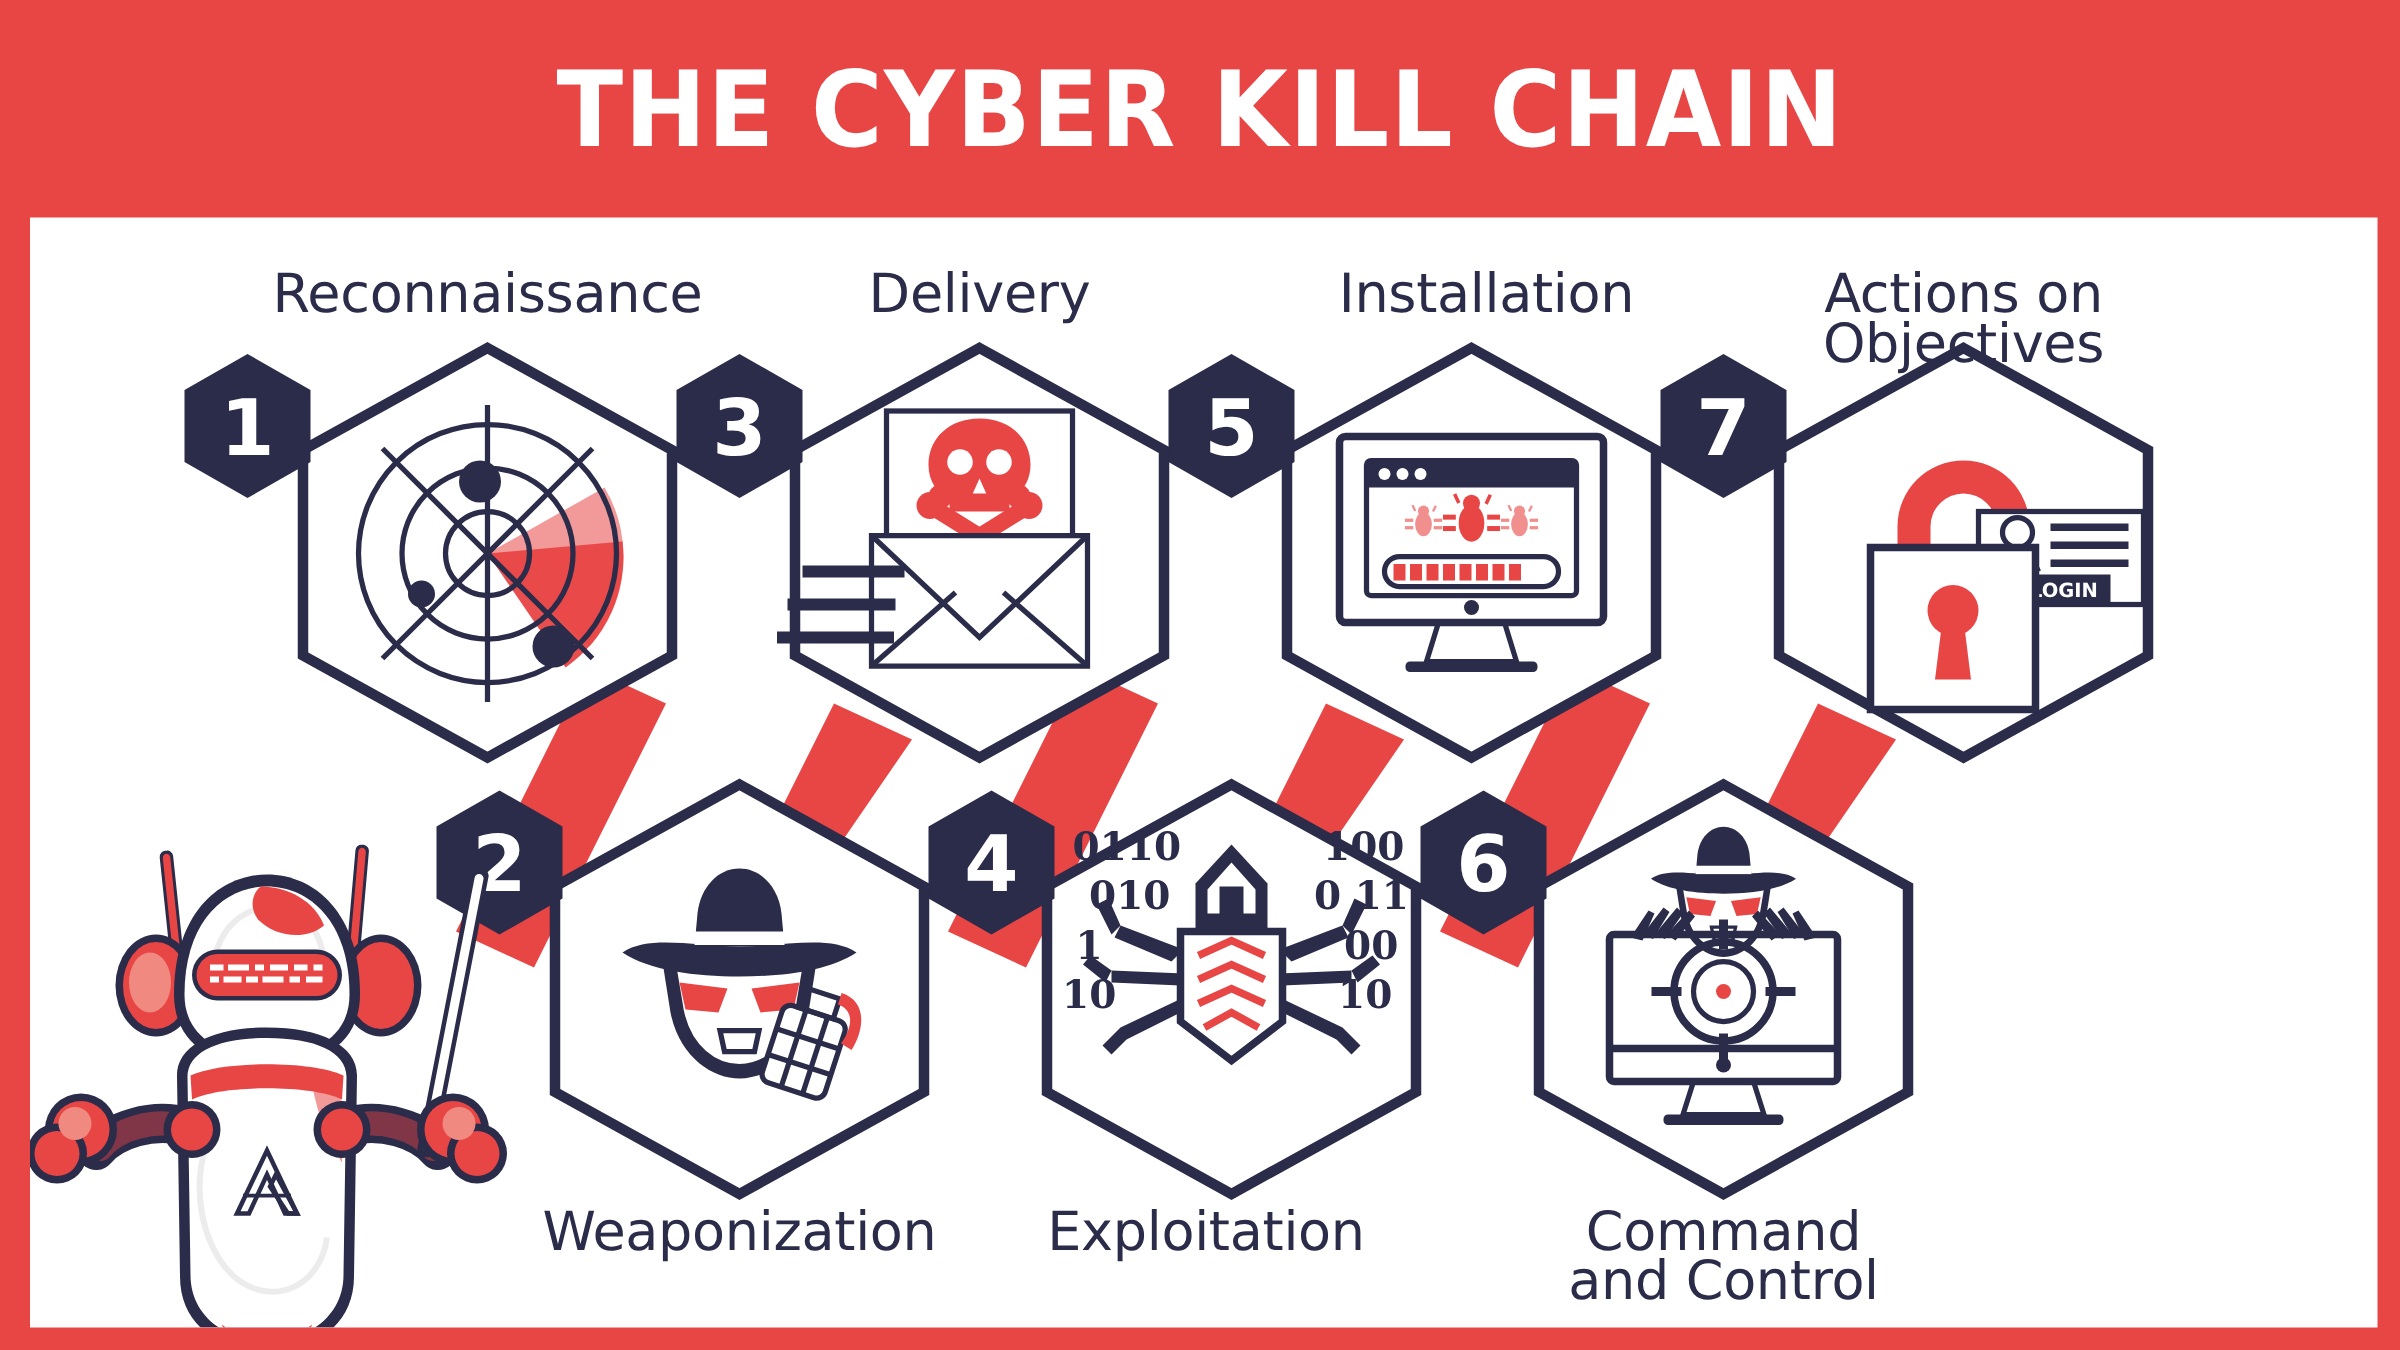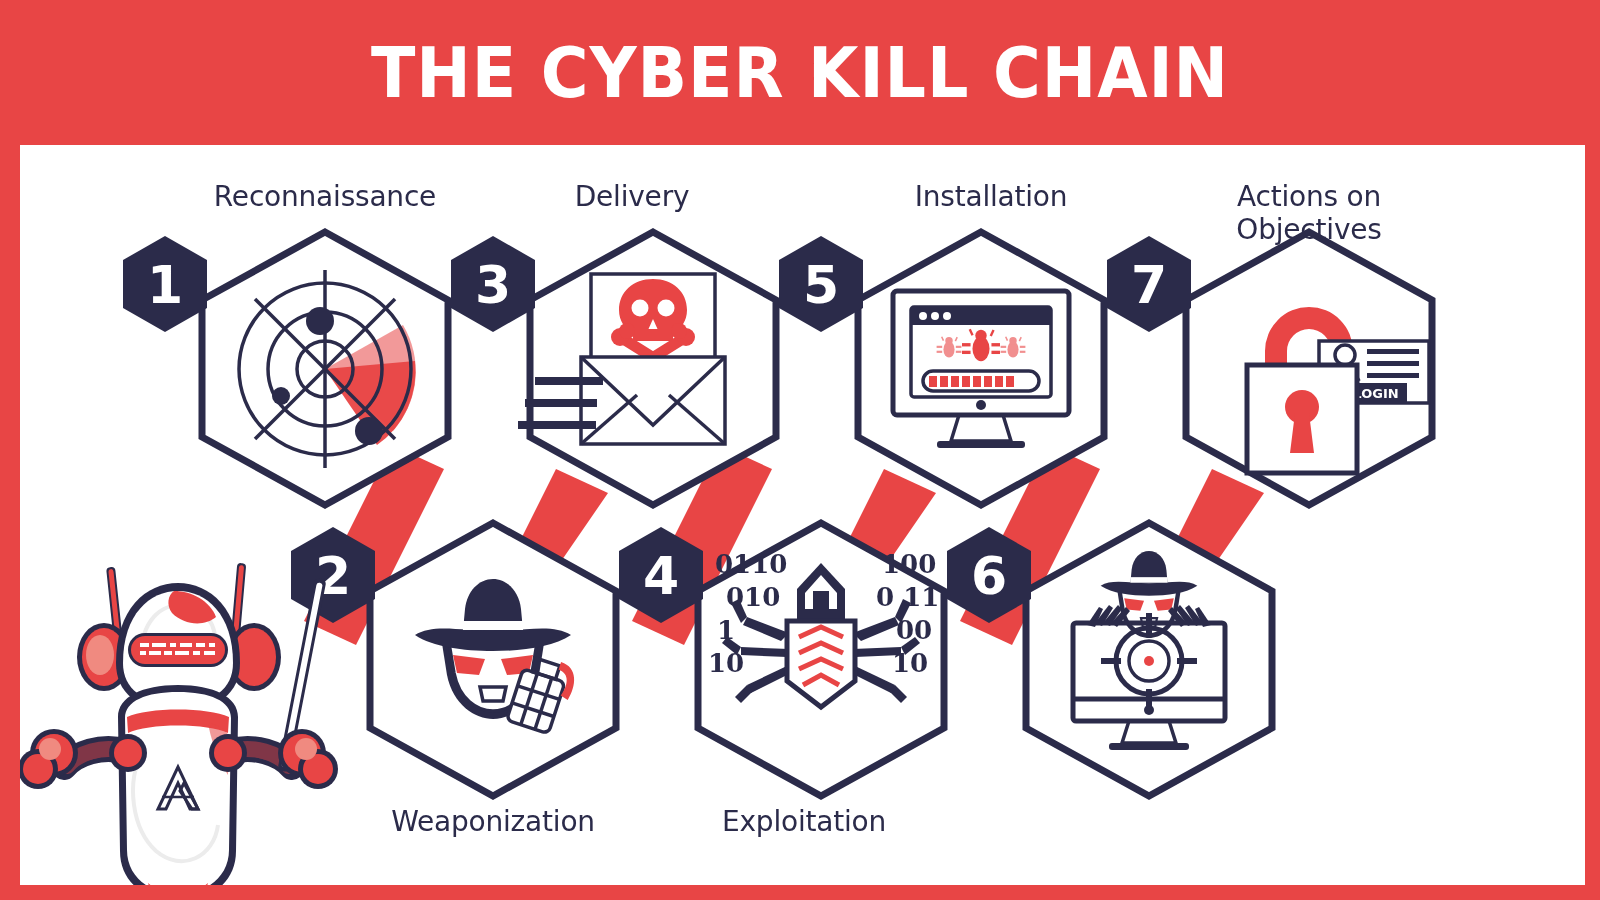--- a/index.html
+++ b/index.html
@@ -33,21 +33,21 @@
     width: 1565px; height: 740px;
     background: #ffffff;
     overflow: hidden;
   }
   #stage-svg { position: absolute; left: 0; top: 0; }
   .label {
     position: absolute;
     color: #2b2b4a;
     font-family: "DejaVu Sans", sans-serif;
     font-weight: 400;
-    font-size: 28px;
+    font-size: 36px;
     line-height: 33px;
     text-align: center;
     white-space: pre-line;
     letter-spacing: -0.2px;
   }
   .label.top { transform: translate(-50%, 0); }
   .label.bottom { transform: translate(-50%, 0); }
   .badge-num {
     font-family: "DejaVu Sans", sans-serif;
     font-weight: bold;
@@ -461,21 +461,23 @@
           <circle class="rd" cx="124" cy="48" r="19"></circle>
           <circle class="nv" cx="140" cy="64" r="20"></circle>
           <circle class="rd" cx="140" cy="64" r="15"></circle>
           <circle fill="#f08a80" cx="128" cy="44" r="11"></circle>
         </g>
       </g>
 
     </svg>
 
     <div class="label top" style="left:305px; top:35px;">Reconnaissance</div>
-    <div class="label top" style="left:612px; top:35px;">Delivery</div>
+    <div class="label top" style="left:633px; top:35px;">Delivery</div>
     <div class="label top" style="left:961px; top:35px;margin-left:10px;">Installation</div>
     <div class="label bottom" style="left:473px; top:660px;">Weaponization</div>
 
     <div class="label top" style="left:1289px; top:35px;">Actions on Objectives</div>
     <div class="label bottom" style="left:784px; top:660px;">Exploitation</div>
+    <div class="label bottom" style="left:1129px; top:660px;">Command
+and Control</div>
 
   </div>
 </div>
 
 </body></html>

